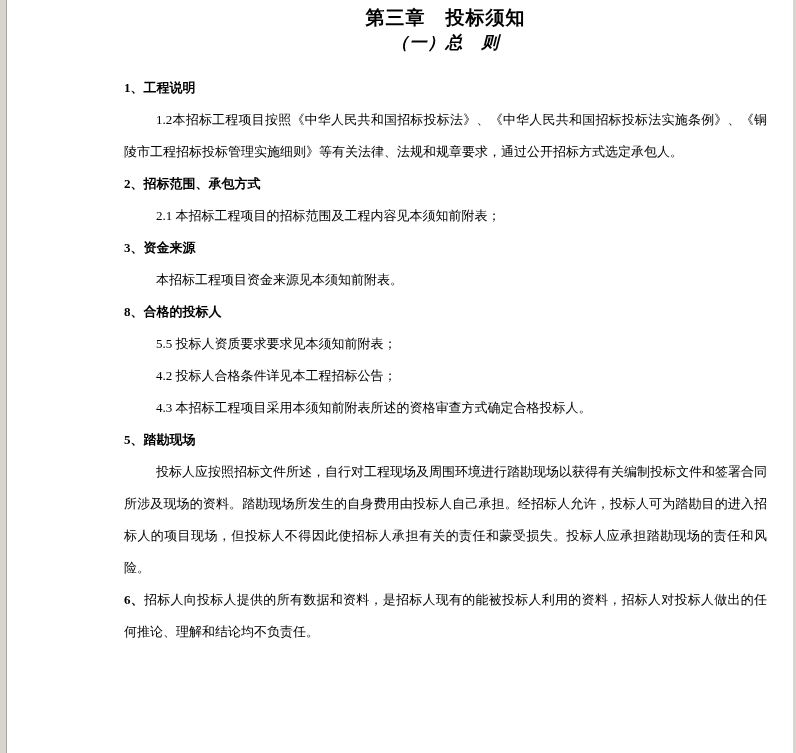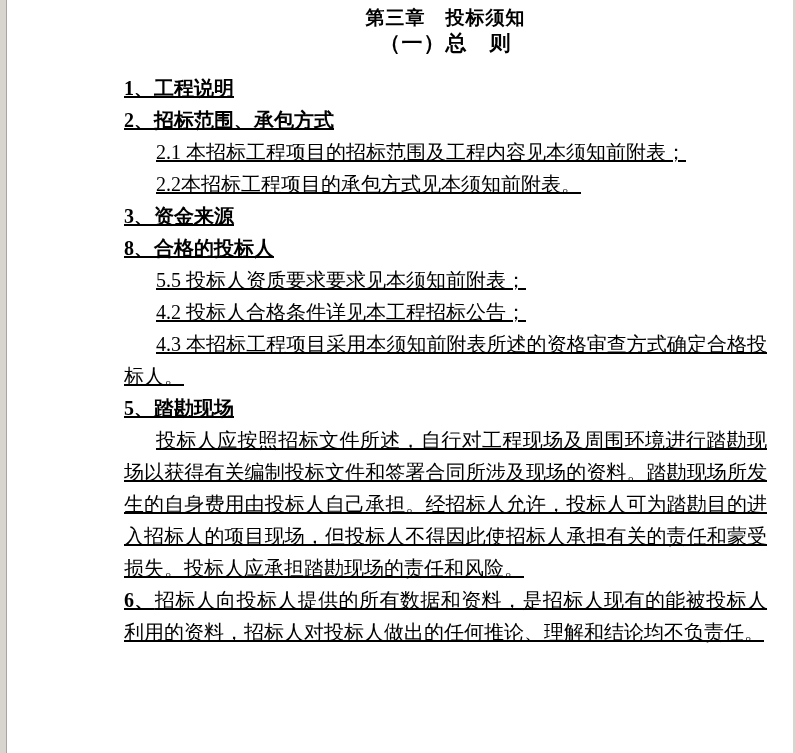--- a/index.html
+++ b/index.html
@@ -37,32 +37,32 @@
     margin-left: 36px;
   }
   .doc-title {
     font-size: 19px;
     font-weight: bold;
     text-align: center;
     line-height: 27px;
     letter-spacing: 1px;
   }
   .doc-subtitle {
-    font-size: 21px;
+    font-size: 17px;
     font-weight: bold;
     text-align: center;
     line-height: 24px;
     letter-spacing: 1px;
+    font-style: italic;
   }
   .doc-body {
     margin-top: 17px;
-    font-size: 20px;
+    font-size: 13px;
     line-height: 32px;
     text-align: justify;
-    text-decoration: underline;
   }
   .sec-heading {
     font-weight: bold;
   }
   .para {
     text-indent: 32px;
   }
   .closing-para {
     text-indent: 0;
   }
@@ -77,26 +77,27 @@
 <div class="right-rail"></div>
 
 <div class="doc">
 
   <div class="doc-title">第三章　投标须知</div>
   <div class="doc-subtitle">（一）总　则</div>
 
   <div class="doc-body">
 
     <div class="sec-heading">1、工程说明</div>
+    <div class="para">1.2本招标工程项目按照《中华人民共和国招标投标法》、《中华人民共和国招标投标法实施条例》、《铜陵市工程招标投标管理实施细则》等有关法律、法规和规章要求，通过公开招标方式选定承包人。</div>
 
     <div class="sec-heading">2、招标范围、承包方式</div>
     <div class="para">2.1 本招标工程项目的招标范围及工程内容见本须知前附表；</div>
-    <div class="para">2.2本招标工程项目的承包方式见本须知前附表。</div>
 
     <div class="sec-heading">3、资金来源</div>
+    <div class="para">本招标工程项目资金来源见本须知前附表。</div>
 
     <div class="sec-heading">8、合格的投标人</div>
     <div class="para">5.5 投标人资质要求要求见本须知前附表；</div>
     <div class="para">4.2 投标人合格条件详见本工程招标公告；</div>
     <div class="para">4.3 本招标工程项目采用本须知前附表所述的资格审查方式确定合格投标人。</div>
 
     <div class="sec-heading">5、踏勘现场</div>
     <div class="para">投标人应按照招标文件所述，自行对工程现场及周围环境进行踏勘现场以获得有关编制投标文件和签署合同所涉及现场的资料。踏勘现场所发生的自身费用由投标人自己承担。经招标人允许，投标人可为踏勘目的进入招标人的项目现场，但投标人不得因此使招标人承担有关的责任和蒙受损失。投标人应承担踏勘现场的责任和风险。</div>
 
     <div class="closing-para">

